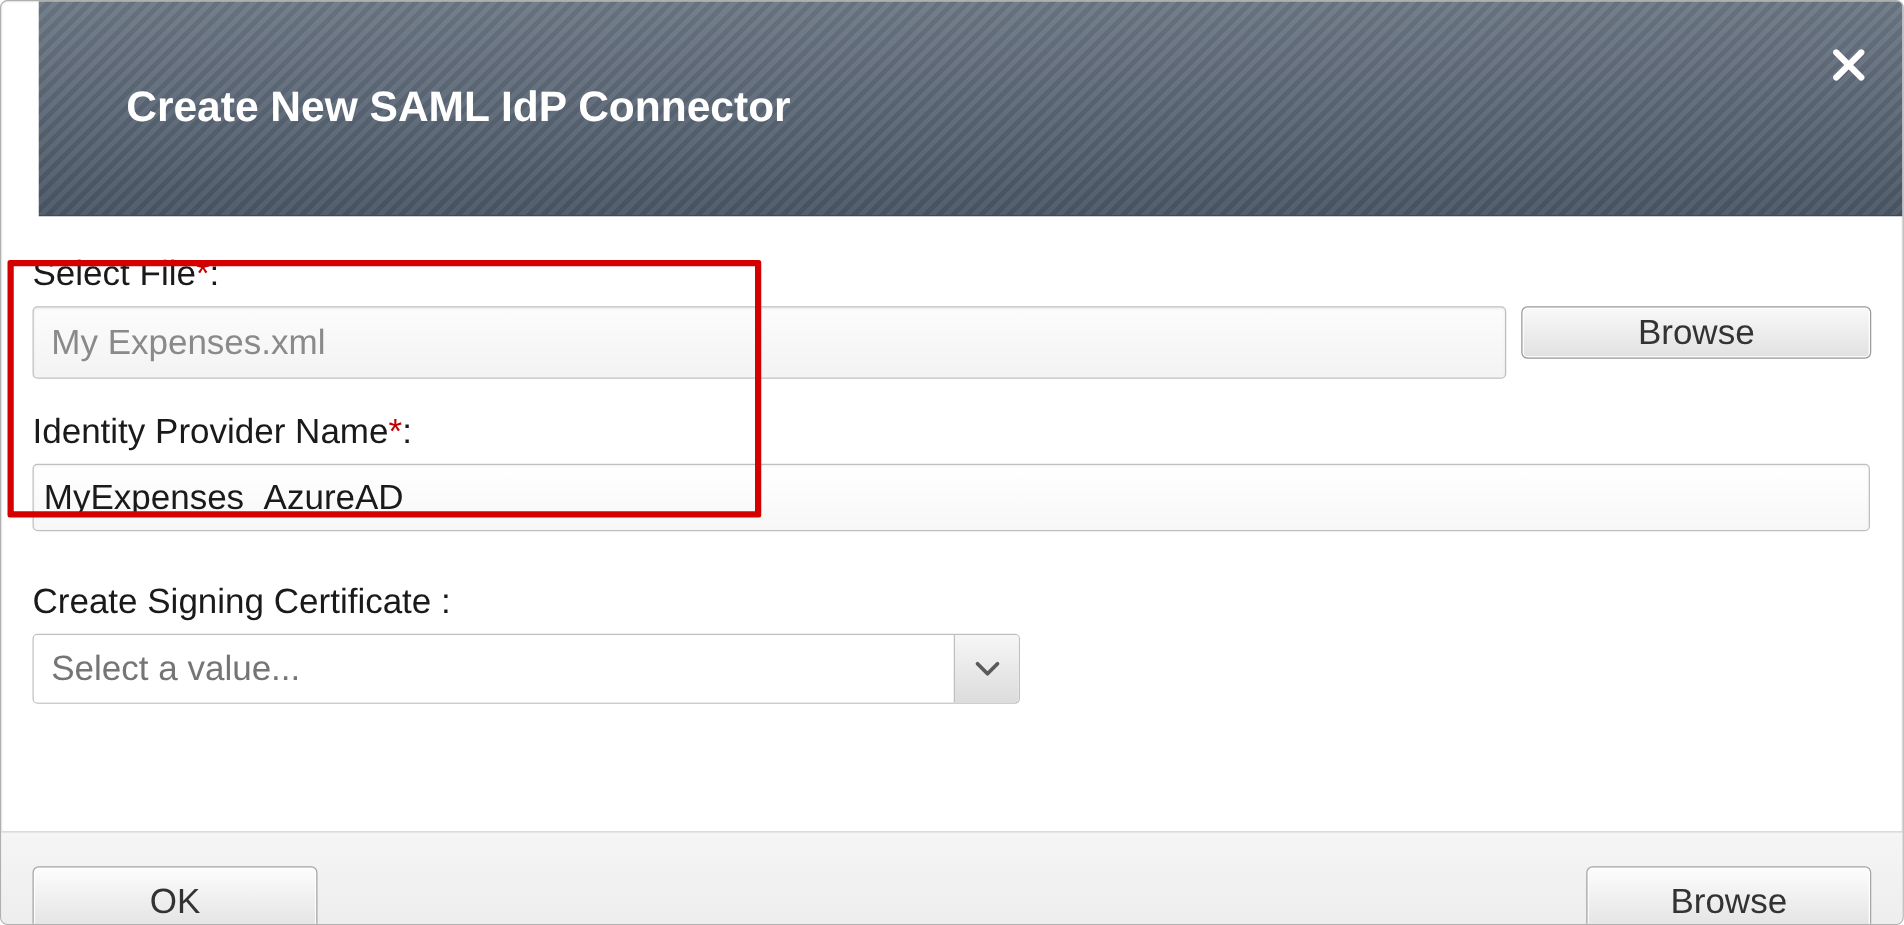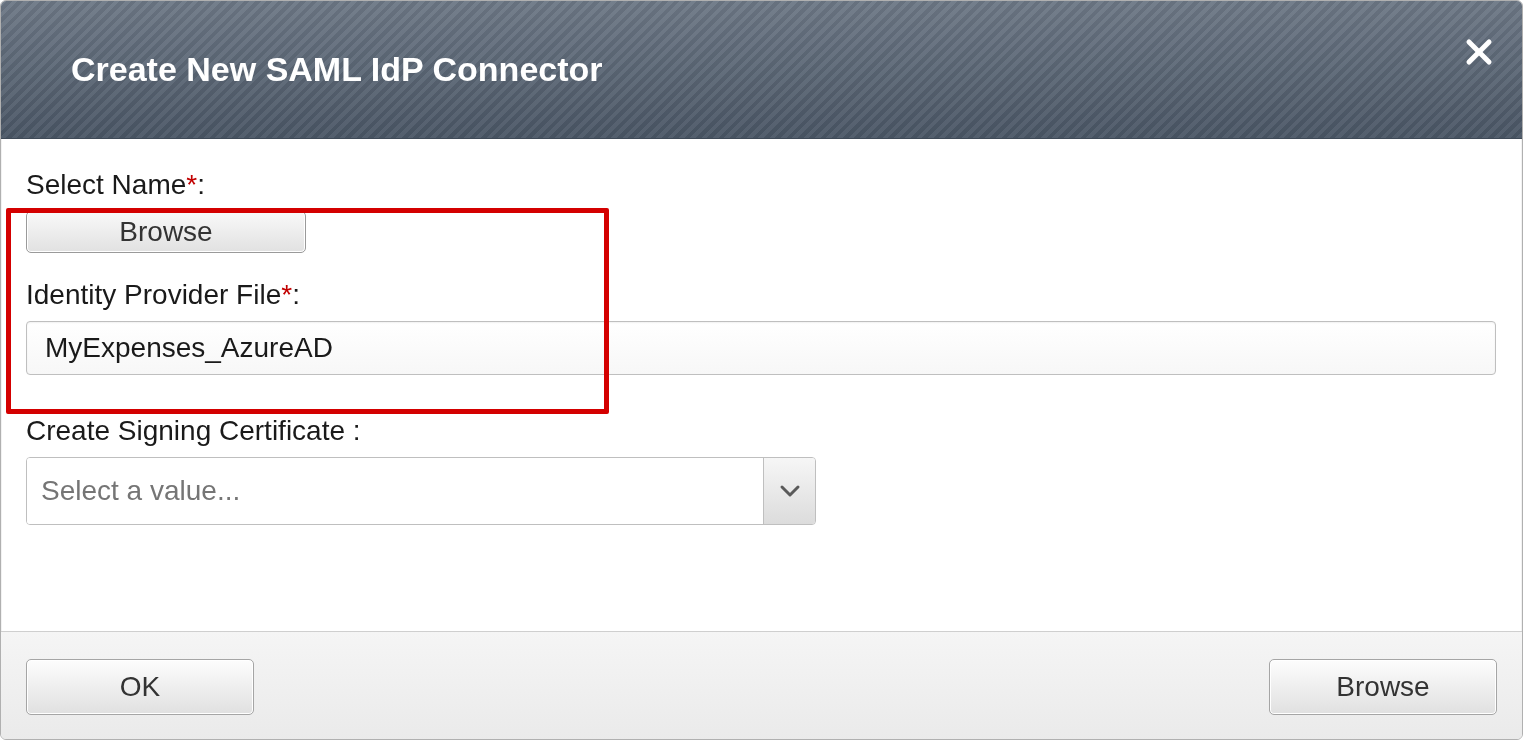--- a/index.html
+++ b/index.html
@@ -17,36 +17,37 @@
     top: 0;
     width: 1523px;
     height: 740px;
     border: 1px solid #b0b0b0;
     border-radius: 6px;
     overflow: hidden;
     background: #ffffff;
     box-shadow: 0 0 0 1px rgba(0,0,0,0.05) inset;
   }
   .dialog-header {
-    height: 138px;
+    height: 172px;
     background:
       repeating-linear-gradient(
         135deg,
         rgba(255,255,255,0.05) 0px,
         rgba(255,255,255,0.05) 4px,
         rgba(0,0,0,0.05) 4px,
         rgba(0,0,0,0.05) 8px
       ),
       linear-gradient(to bottom, #6d7886, #4a5665);
     color: #ffffff;
     position: relative;
     padding: 12px 70px;
     display: flex;
     align-items: center;
     border-bottom: 1px solid #3f4a57;
+    margin-left: 30px;
   }
   .dialog-title {
     font-size: 34px;
     font-weight: 700;
     margin: 0;
     color: #ffffff;
     white-space: nowrap;
   }
   .close-icon {
     position: absolute;
@@ -98,31 +99,31 @@
     color: #333333;
     cursor: pointer;
     box-shadow: 0 0 0 1px #ffffff inset;
   }
   .text-input {
     width: 1470px;
     max-width: 100%;
     height: 54px;
     border: 1px solid #bfbfbf;
     border-radius: 4px;
-    padding: 0 18px;
+    padding: 0 8px;
     font-size: 28px;
     color: #1a1a1a;
     background: linear-gradient(to bottom, #ffffff 0%, #f7f7f7 100%);
     box-shadow: inset 0 1px 2px rgba(0,0,0,0.06);
     outline: none;
   }
   .select-wrap {
     display: flex;
     width: 790px;
-    height: 68px;
+    height: 56px;
     border: 1px solid #bfbfbf;
     border-radius: 4px;
     overflow: hidden;
   }
   .select-text {
     flex: 1;
     padding: 0 14px;
     font-size: 28px;
     color: #8a8a8a;
     background: #ffffff;
@@ -183,30 +184,31 @@
         <line x1="5" y1="5" x2="25" y2="25" stroke="#ffffff" stroke-width="5" stroke-linecap="round"></line>
         <line x1="25" y1="5" x2="5" y2="25" stroke="#ffffff" stroke-width="5" stroke-linecap="round"></line>
       </svg>
     </div>
   </div>
 
   <div class="dialog-body">
 
     <div class="form-row">
       <label class="form-label">
-        <span>Select Name</span><span class="required">*</span><span>:</span>
+        <span>Select File</span><span class="required">*</span><span>:</span>
       </label>
       <div class="file-row">
+        <input class="file-input" type="text" readonly="" value="My Expenses.xml" style="">
         <button class="browse-btn">Browse</button>
       </div>
     </div>
 
     <div class="form-row">
       <label class="form-label">
-        <span>Identity Provider File</span><span class="required">*</span><span>:</span>
+        <span>Identity Provider Name</span><span class="required">*</span><span>:</span>
       </label>
       <input class="text-input" type="text" value="MyExpenses_AzureAD" style="">
     </div>
 
     <div class="form-row" style="margin-top:40px;">
       <label class="form-label">Create Signing Certificate  :</label>
       <div class="select-wrap">
         <input class="select-text" type="text" readonly="" placeholder="Select a value..." style="">
         <div class="select-caret">
           <svg width="22" height="16" viewBox="0 0 22 16">

